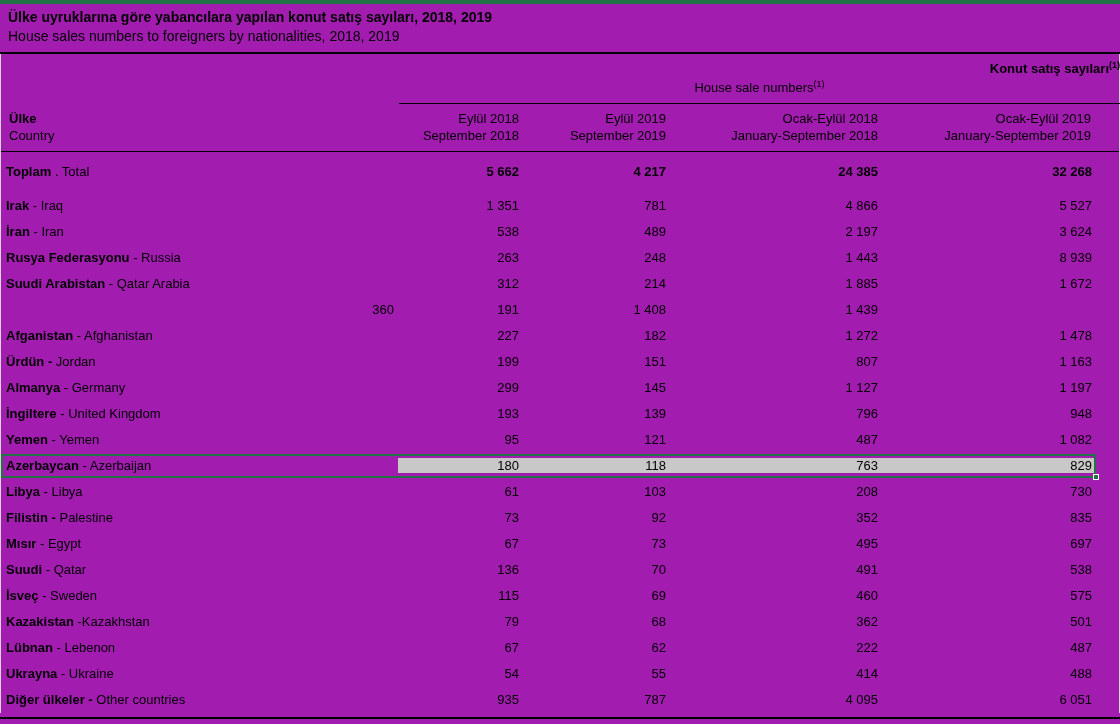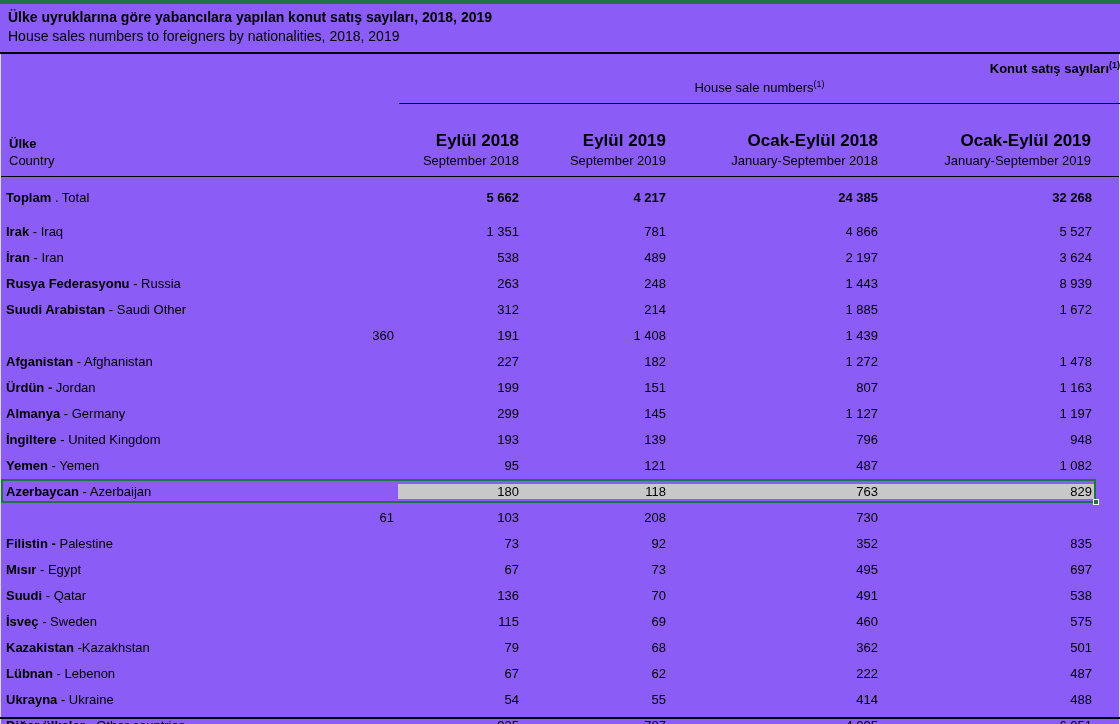--- a/index.html
+++ b/index.html
@@ -1,38 +1,38 @@
 <!DOCTYPE html>
 <html><head>
 <meta charset="utf-8">
 <style>
   * { box-sizing: border-box; }
   html,body { margin:0; padding:0; background:#fff; }
   body { font-family:"Liberation Sans", sans-serif; color:#000; }
-  .sheet { position:relative; width:1120px; height:724px; background:#8b5cf6; overflow:hidden; }
+  .sheet { position:relative; width:1120px; height:724px; background:#a21caf; overflow:hidden; }
 
   .accent-bar { height:4px; background:#217346; }
 
   .title-block { padding:4px 8px 6px 8px; border-bottom:2px solid #000; }
   .title-tr { font-size:14px; font-weight:bold; line-height:1.35; }
   .title-en { font-size:14px; line-height:1.35; }
 
   .table-wrap { border-left:1px solid #d9d9d9; border-right:1px solid #d9d9d9; }
 
   .grp-row { margin-left:398px; width:721px; text-align:center; padding:5px 0 6px 0; border-bottom:1px solid #000; }
   .grp-tr { font-size:13px; font-weight:bold; line-height:1.35;text-align:right; }
   .grp-en { font-size:13px; line-height:1.35; }
   sup { font-size:9px; }
 
   .colhead-row { display:grid; grid-template-columns:397px 125px 147px 212px 213px; padding:6px 0 6px 0; border-bottom:1px solid #000; }
   .rowhead { padding-left:8px; align-self:end; }
   .rowhead .l1 { font-size:13px; font-weight:bold; line-height:1.35; }
   .rowhead .l2 { font-size:13px; line-height:1.35; }
   .colhead { text-align:right; padding-right:4px; align-self:end; }
-  .colhead .l1 { font-size:17px; font-weight:bold; line-height:1.35; white-space:nowrap;margin-top:20px; }
+  .colhead .l1 { font-size:13px; font-weight:normal; line-height:1.35; white-space:nowrap; }
   .colhead .l2 { font-size:13px; line-height:1.35; white-space:nowrap; }
 
   .tbody { padding-top:7px; }
   .row { position:relative; display:grid; grid-template-columns:397px 125px 147px 212px 214px; height:26px; align-items:center; }
   .row.total { margin-bottom:8px; }
   .cell { font-size:13px; }
   .cell.label { padding-left:5px; white-space:nowrap; }
   .cell.label b { font-weight:bold; }
   .cell.num { text-align:right; padding-right:4px; white-space:nowrap; }
   .row.total .cell.num { font-weight:bold; }
@@ -111,21 +111,21 @@
 
   <div class="row">
     <div class="cell label"><b>Rusya Federasyonu</b><span> - Russia</span></div>
     <div class="cell num">263</div>
     <div class="cell num">248</div>
     <div class="cell num">1 443</div>
     <div class="cell num">8 939</div>
   </div>
 
   <div class="row">
-    <div class="cell label"><b>Suudi Arabistan</b><span> - Saudi Other</span></div>
+    <div class="cell label"><b>Suudi Arabistan</b><span> - Qatar Arabia</span></div>
     <div class="cell num">312</div>
     <div class="cell num">214</div>
     <div class="cell num">1 885</div>
     <div class="cell num">1 672</div>
   </div>
 
   <div class="row">
     <div class="cell num">360</div>
     <div class="cell num">191</div>
     <div class="cell num">1 408</div>
@@ -176,20 +176,21 @@
     <div class="cell label"><b>Azerbaycan</b><span> - Azerbaijan</span></div>
     <div class="cell num">180</div>
     <div class="cell num">118</div>
     <div class="cell num">763</div>
     <div class="cell num">829</div>
   <div class="sel-box"></div>
           <div class="sel-handle"></div>
         </div>
 
   <div class="row">
+    <div class="cell label"><b>Libya</b><span> - Libya</span></div>
     <div class="cell num">61</div>
     <div class="cell num">103</div>
     <div class="cell num">208</div>
     <div class="cell num">730</div>
   </div>
 
   <div class="row">
     <div class="cell label"><b>Filistin -</b><span> Palestine</span></div>
     <div class="cell num">73</div>
     <div class="cell num">92</div>

